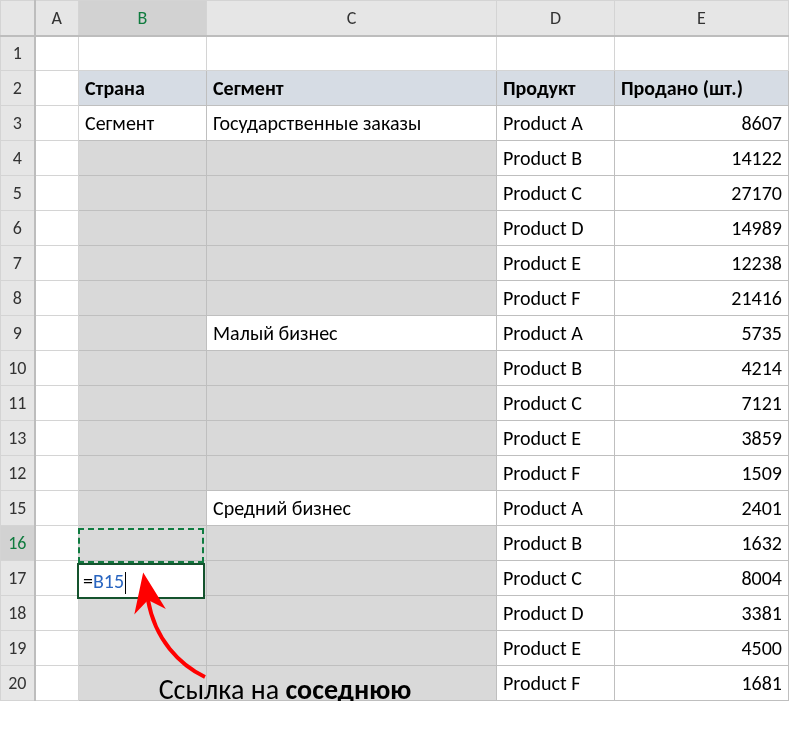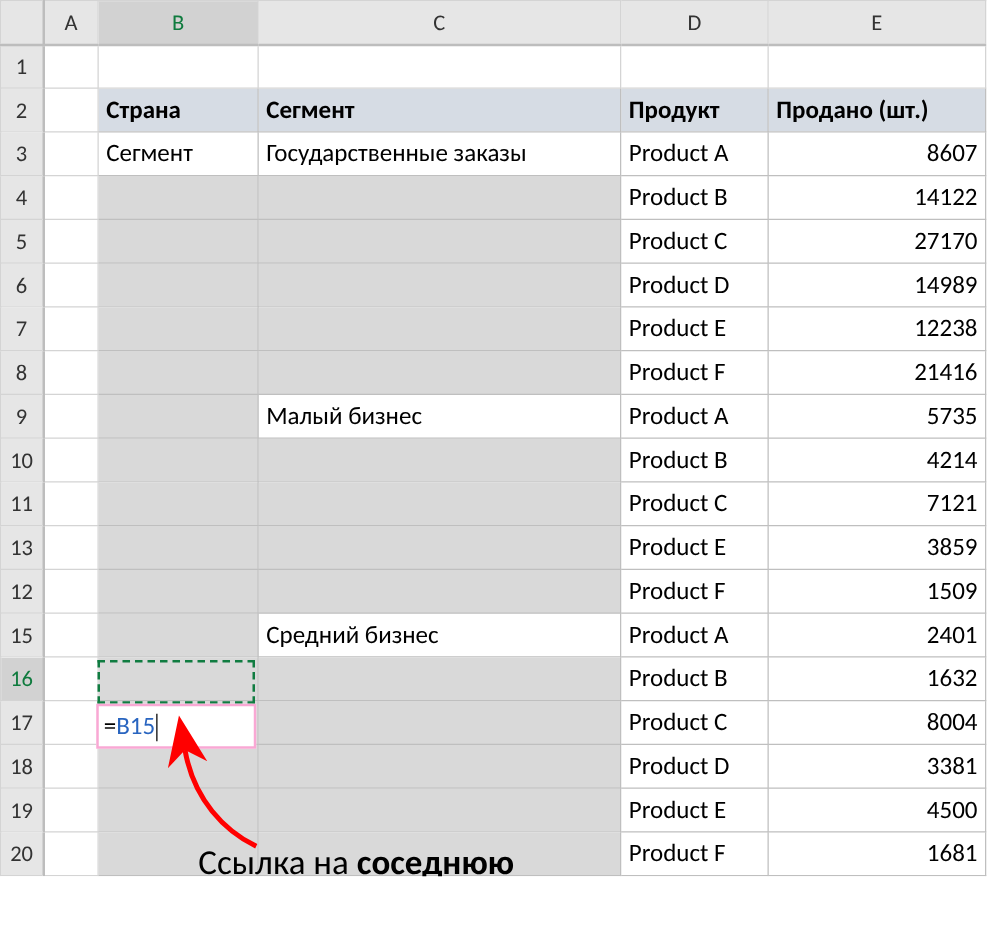--- a/index.html
+++ b/index.html
@@ -82,21 +82,21 @@
     color: #0f7b3e;
   }
   .marching {
     position: absolute;
     border: 2px dashed #107c41;
     pointer-events: none;
     background: transparent;
   }
   .edit-cell {
     position: absolute;
-    border: 2px solid #f9a8d4;
+    border: 2px solid #14532d;
     background: #ffffff;
     font-family: inherit;
     font-size: 20px;
     padding: 0 4px;
     line-height: 32px;
   }
   .formula-eq { color: #000; }
   .formula-ref { color: #2965c0; }
   .cursor {
     display:inline-block;

